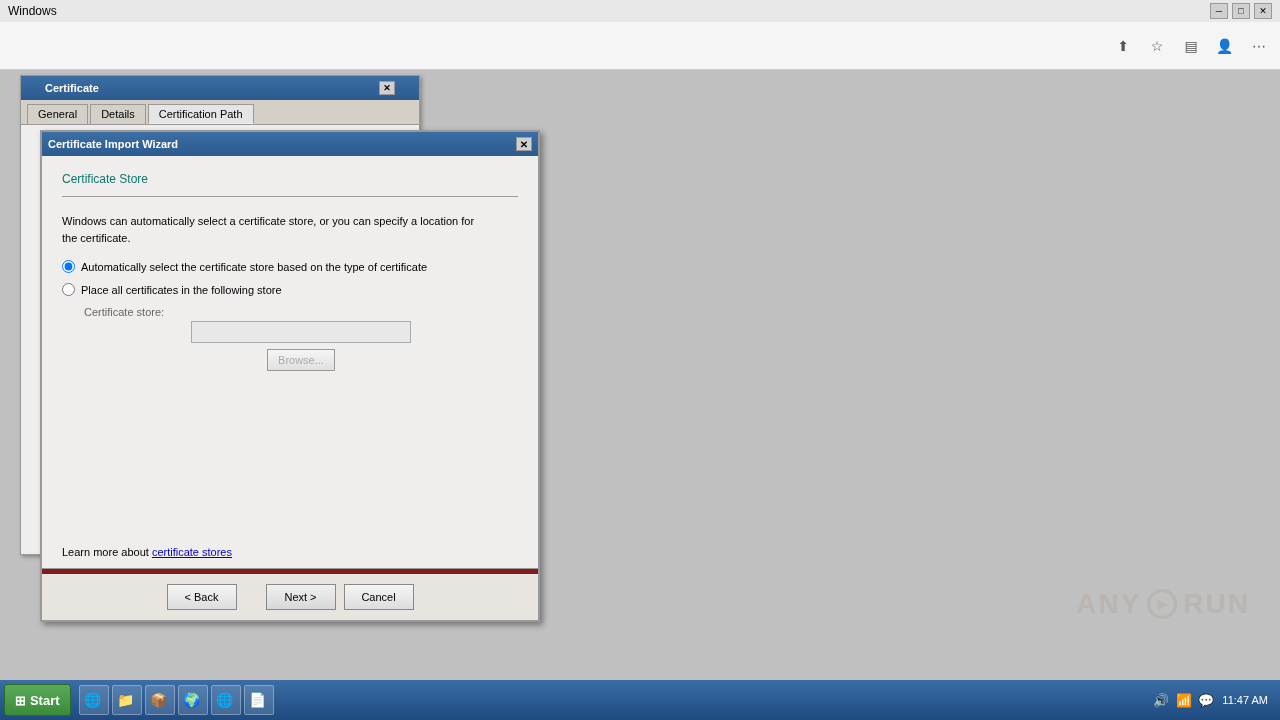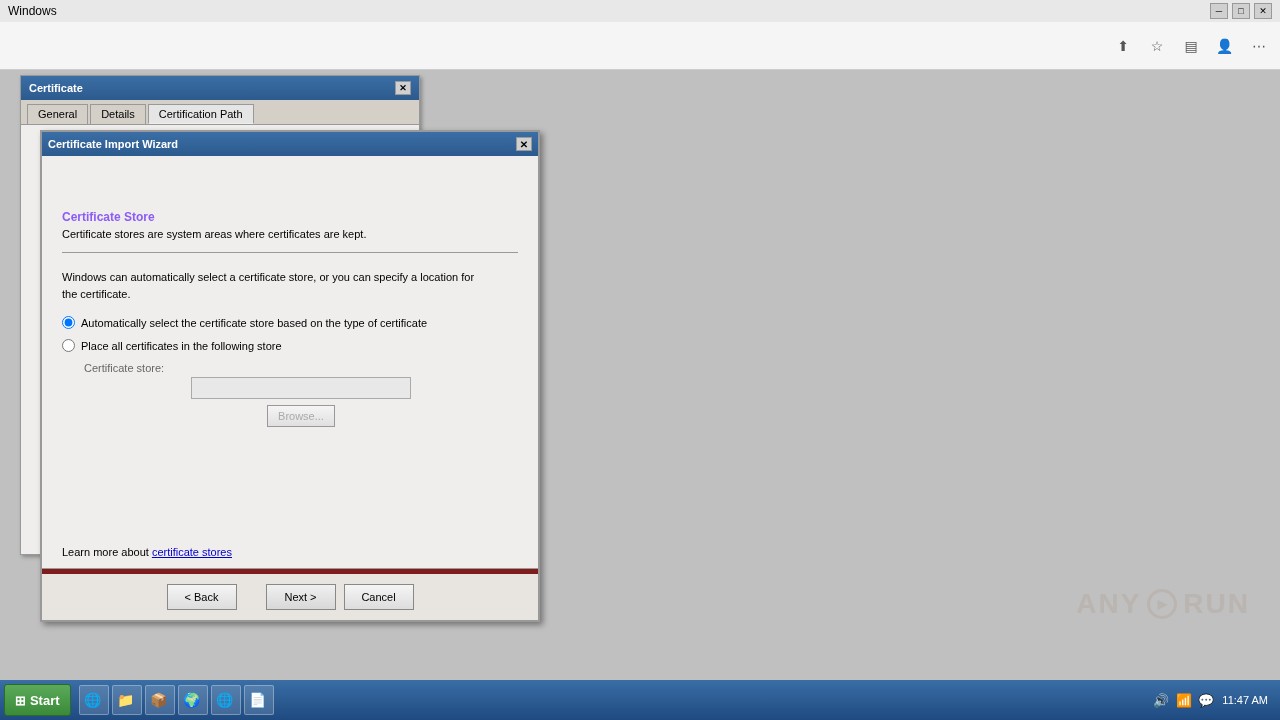--- a/index.html
+++ b/index.html
@@ -81,21 +81,21 @@
       height: 480px;
       background: #f0eded;
       border: 1px solid #999;
       box-shadow: 2px 2px 4px rgba(0,0,0,0.3);
     }
     .cert-window-titlebar {
       height: 24px;
       background: linear-gradient(to bottom, #3a6ea5, #2c5a8e);
       display: flex;
       align-items: center;
-      padding: 0 8px;
+      padding: 0 24px;
       color: white;
       font-size: 11px;
       font-weight: bold;
     }
     .cert-window-title {
       flex: 1;
     }
     .cert-window-close {
       width: 16px; height: 14px;
       background: #d0d0d0;
@@ -164,24 +164,23 @@
       cursor: pointer;
       color: #000;
       font-weight: bold;
     }
     .wizard-body {
       padding: 16px 20px;
       min-height: 380px;
     }
     .wizard-section-title {
       font-size: 12px;
-      font-weight: bold;
-      color: #8b5cf6;
+      font-weight: normal;
+      color: #0f766e;
       margin-bottom: 4px;
-      margin-top: 38px;
     }
     .wizard-section-desc {
       font-size: 11px;
       color: #000;
       margin-bottom: 12px;
     }
     .wizard-divider {
       border: none;
       border-top: 1px solid #999;
       margin: 10px 0 16px;
@@ -406,21 +405,20 @@
     <div class="cert-content"></div>
   </div>
 
   <div class="wizard-window">
     <div class="wizard-titlebar">
       <span class="wizard-title">Certificate Import Wizard</span>
       <div class="wizard-close">✕</div>
     </div>
     <div class="wizard-body">
       <div class="wizard-section-title">Certificate Store</div>
-      <div class="wizard-section-desc">Certificate stores are system areas where certificates are kept.</div>
       <hr class="wizard-divider">
       <div class="wizard-instruction" style="white-space:pre-line;">Windows can automatically select a certificate store, or you can specify a location for
 the certificate.</div>
 
       <label class="radio-option">
         <input type="radio" name="cert-store" checked="" style="">
         <span>Automatically select the certificate store based on the type of certificate</span>
       </label>
 
       <label class="radio-option">

